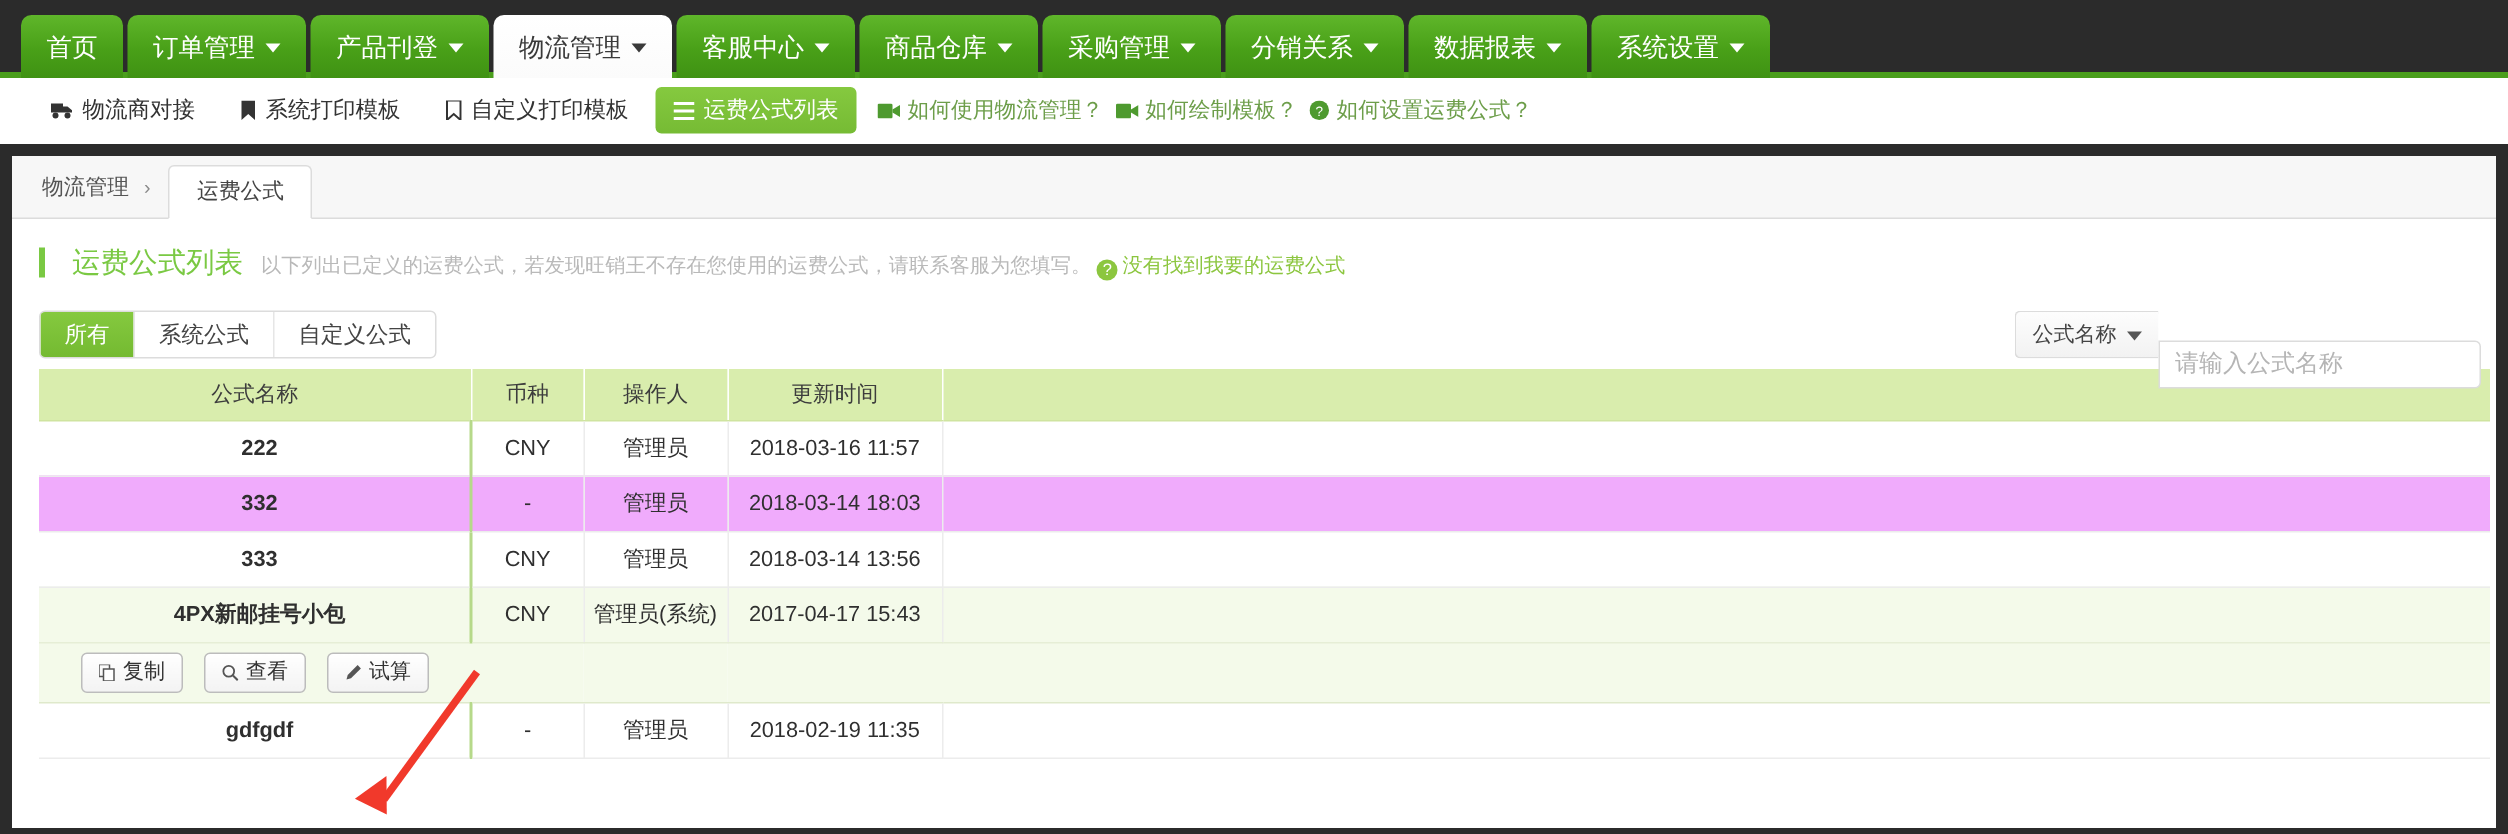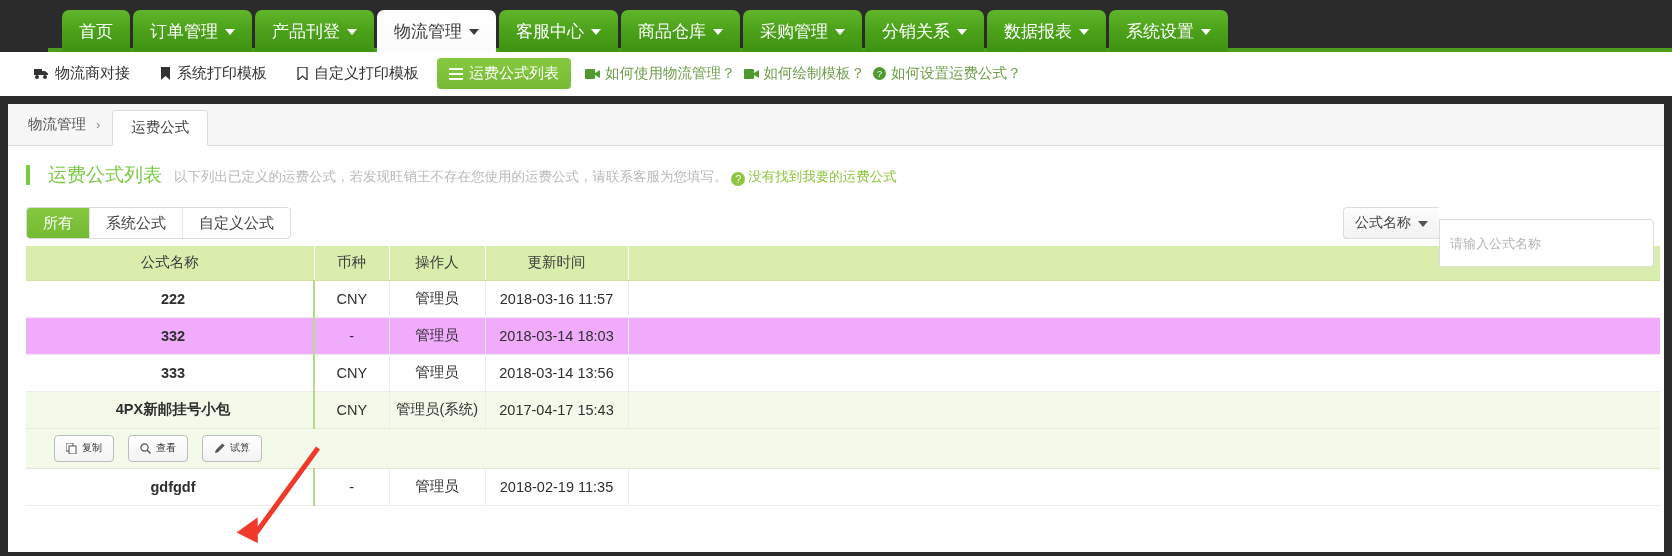--- a/index.html
+++ b/index.html
@@ -12,21 +12,20 @@
   }
 
   
   .topnav {
     position: relative;
     height: 52px;
     background: #2b2b2b;
     padding-left: 14px;
     display: flex;
     align-items: flex-end;
-    margin-left: 48px;
   }
   .topnav::after {
     content: "";
     position: absolute;
     left: 0; right: 0; bottom: 0;
     height: 4px;
     background: #4a9e1c;
   }
   .nav-item {
     position: relative;
@@ -217,24 +216,24 @@
     background: linear-gradient(to bottom,#fdfdfd,#f2f2f2);
     padding: 0 11px;
     height: 32px;
     font-size: 14px;
     color: #444;
     cursor: pointer;
     white-space: nowrap;
   }
   .search-input {
     border: 1px solid #dcdcdc;
-    height: 48px;
+    height: 32px;
     width: 215px;
     padding: 0 10px;
-    font-size: 13px;
+    font-size: 16px;
     color: #333;
     font-family: "Liberation Sans", sans-serif;
     outline: none;
     border-radius: 0 4px 4px 0;
     margin-top: 40px;
   }
   .search-input::placeholder { color: #b5b5b5; }
 
   
   .tbl-wrap { padding: 0 10px 0 18px; }
@@ -283,21 +282,21 @@
   .btn {
     display: inline-flex;
     align-items: center;
     gap: 5px;
     height: 27px;
     padding: 0 11px;
     margin-right: 10px;
     border: 1px solid #bcbcbc;
     border-radius: 4px;
     background: linear-gradient(to bottom,#ffffff,#f3f3f3);
-    font-size: 10px;
+    font-size: 14px;
     color: #333;
     cursor: pointer;
     white-space: nowrap;
   }
 
   
   .arrow-overlay {
     position: absolute;
     left: 0; top: 0;
     width: 1672px; height: 556px;

